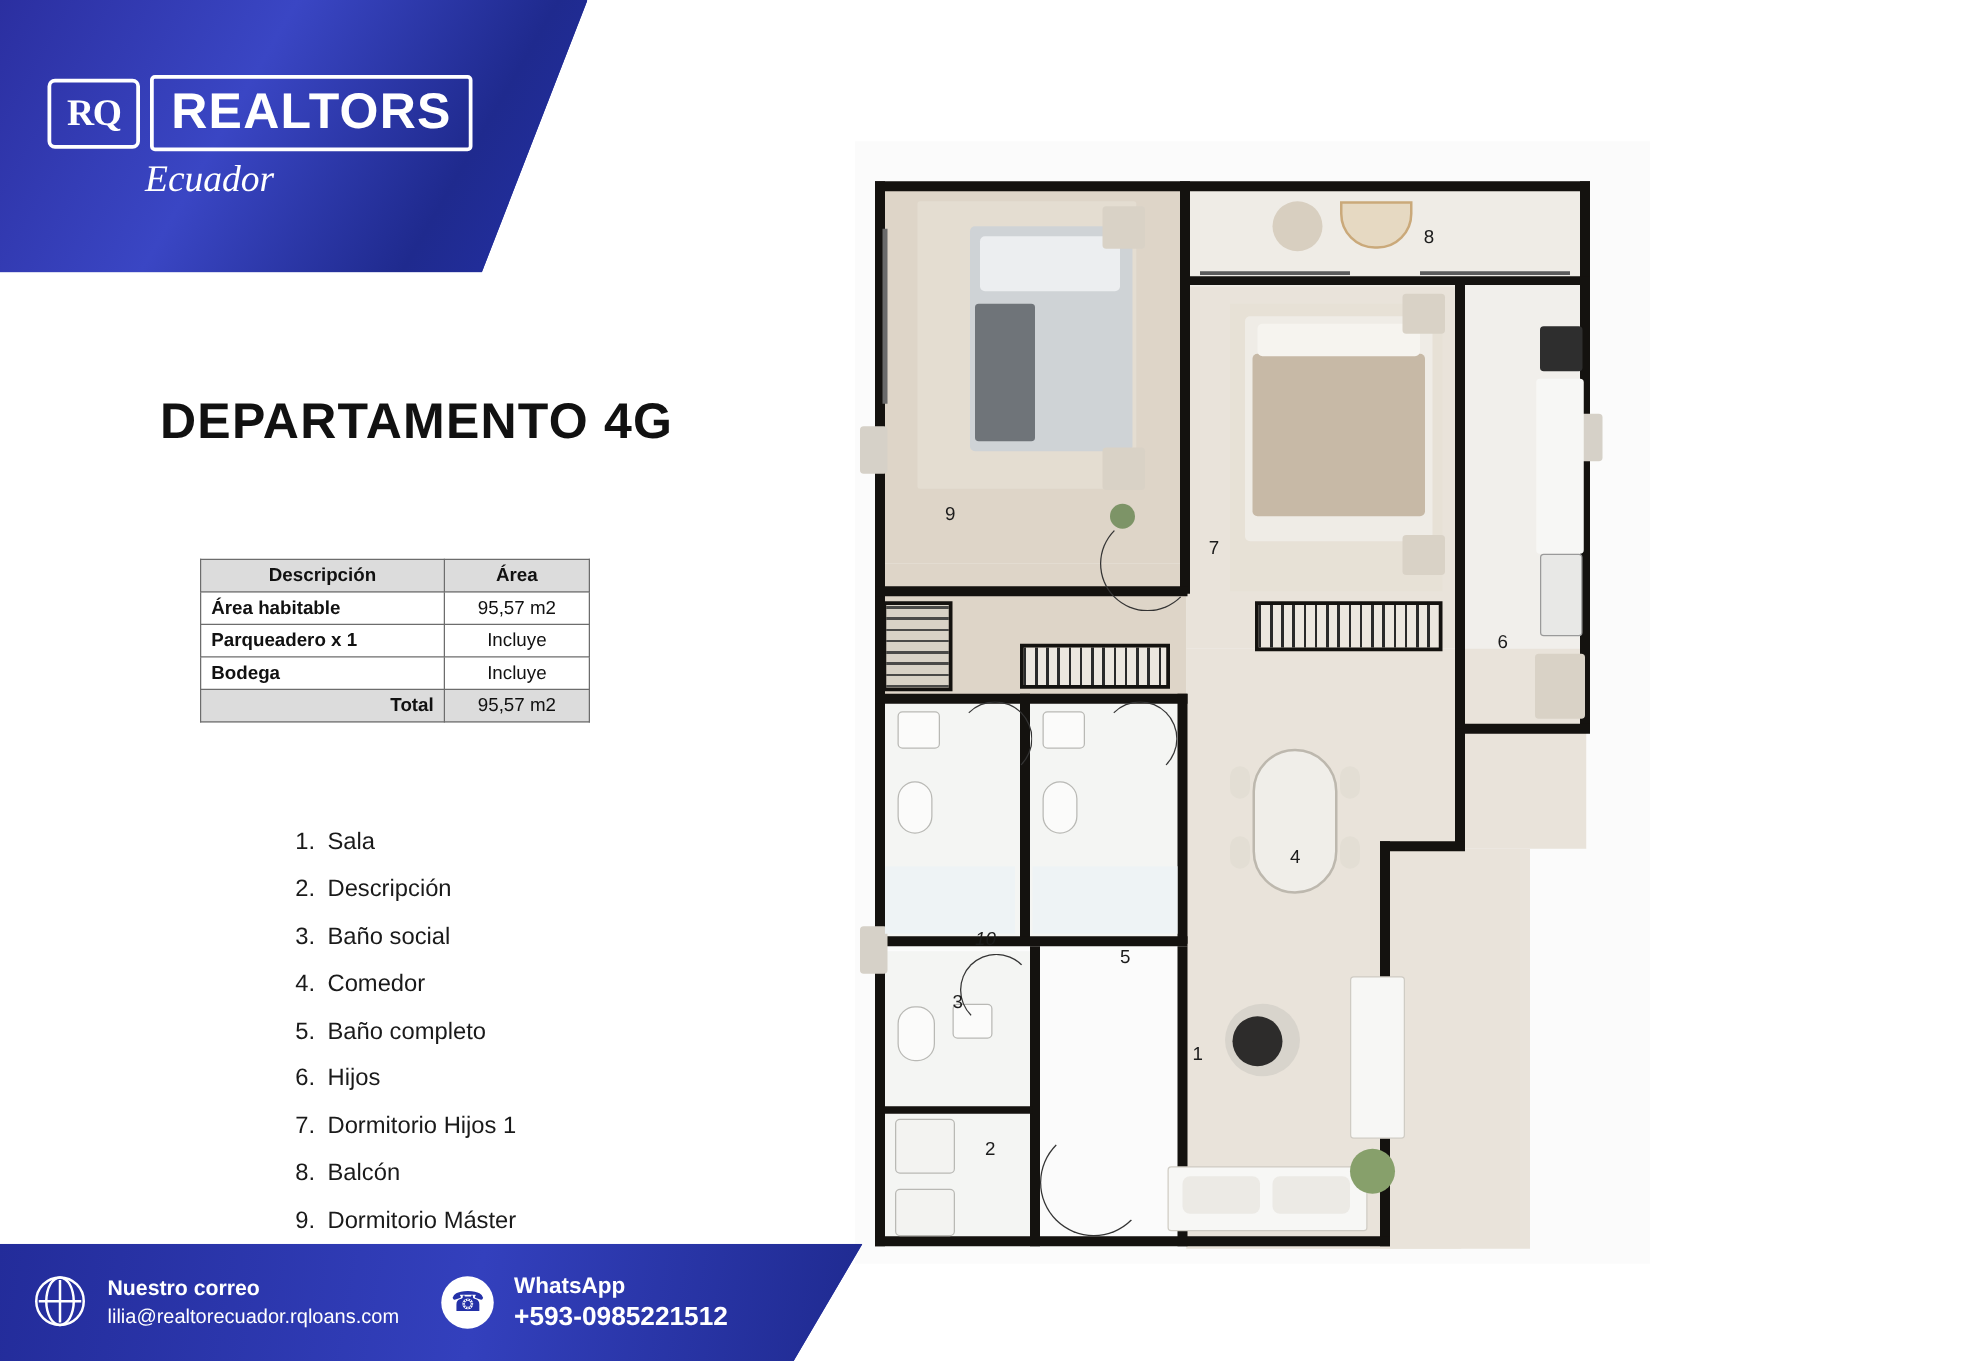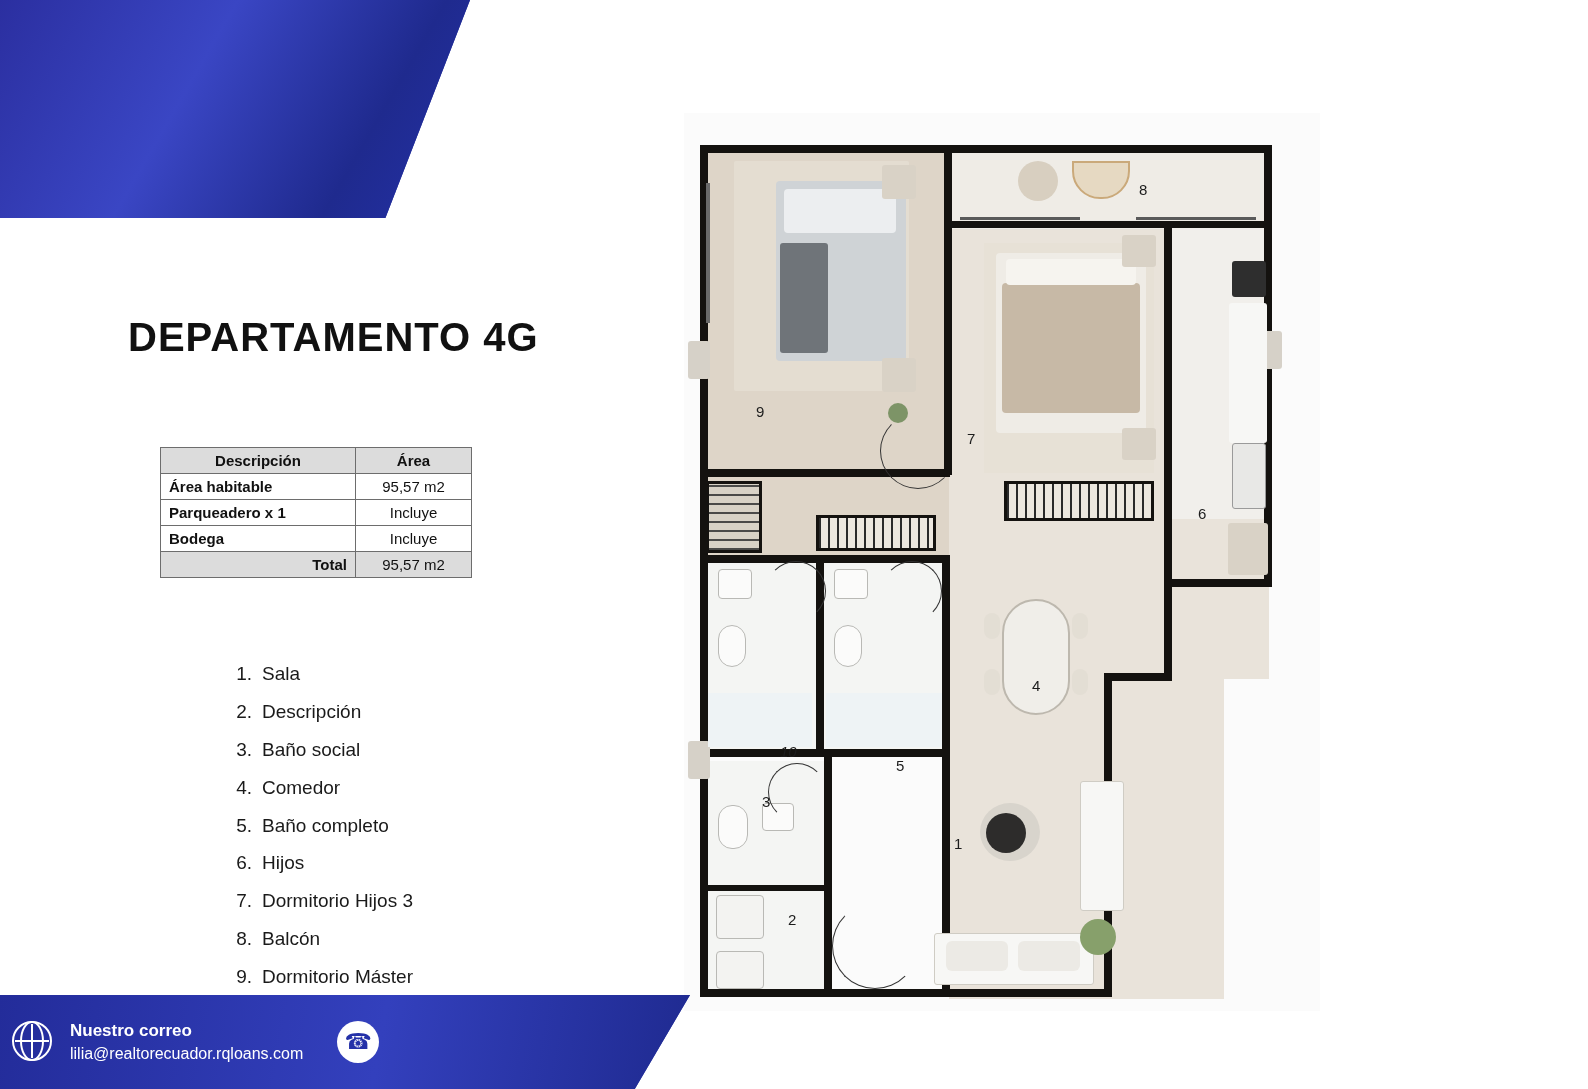--- a/index.html
+++ b/index.html
@@ -110,21 +110,21 @@
     position: absolute; left: 0; bottom: 0; width: 690px; height: 94px;
     background: #2431a8;
     clip-path: polygon(0 0, 100% 0, 92% 100%, 0 100%);
   }
   .footer .sheen2 {
     position: absolute; inset: 0;
     background: linear-gradient(100deg, #232c9a 0%, #3340bd 55%, #1f2a90 100%);
   }
   .footer-content {
     position: absolute; inset: 0; display: flex; align-items: center;
-    padding-left: 12px; color: #fff;
+    padding-left: 28px; color: #fff;
   }
   .globe-icon {
     width: 40px; height: 40px; border: 2.5px solid #fff; border-radius: 50%;
     position: relative; flex: 0 0 auto;
   }
   .globe-icon::before {
     content: ""; position: absolute; left: 50%; top: 1px; width: 0; height: 34px;
     border-left: 2px solid #fff; transform: translateX(-50%);
   }
   .globe-icon::after {
@@ -151,20 +151,29 @@
   .wa-title { font-weight: bold; font-size: 18px; }
   .wa-num { font-weight: bold; font-size: 21px; }
 </style>
 </head>
 <body>
 
 <div class="page">
 
   <div class="logo-banner">
     <div class="sheen"></div>
+    <div class="logo-inner">
+      <div class="logo-row">
+        <div class="rq-badge">RQ</div>
+        <div class="realtors-box">
+          <div class="realtors-text">REALTORS</div>
+        </div>
+      </div>
+      <div class="ecuador-text">Ecuador</div>
+    </div>
   </div>
 
   <div class="doc-title">DEPARTAMENTO 4G</div>
 
   <table class="area-table">
     <thead>
       <tr>
         <th>Descripción</th>
         <th>Área</th>
       </tr>
@@ -209,21 +218,21 @@
     <div class="legend-item">
       <span class="legend-num">5.</span>
       <span class="legend-label">Baño completo</span>
     </div>
     <div class="legend-item">
       <span class="legend-num">6.</span>
       <span class="legend-label">Hijos</span>
     </div>
     <div class="legend-item">
       <span class="legend-num">7.</span>
-      <span class="legend-label">Dormitorio Hijos 3</span>
+      <span class="legend-label">Dormitorio Hijos 1</span>
     </div>
     <div class="legend-item">
       <span class="legend-num">8.</span>
       <span class="legend-label">Balcón</span>
     </div>
     <div class="legend-item">
       <span class="legend-num">9.</span>
       <span class="legend-label">Dormitorio Máster</span>
     </div>
     <div class="legend-item">
@@ -370,15 +379,19 @@
       <div class="globe-icon"></div>
       <div class="globe-ellipse"></div>
     </div>
     <div class="mail-text">
       <div class="mail-title">Nuestro correo</div>
       <div class="mail-addr">lilia@realtorecuador.rqloans.com</div>
     </div>
     <div class="wa-icon">
       <div class="wa-glyph">☎</div>
     </div>
+    <div class="wa-text">
+      <div class="wa-title">WhatsApp</div>
+      <div class="wa-num">+593-0985221512</div>
+    </div>
   </div>
 
 </div>
 
 </body></html>

